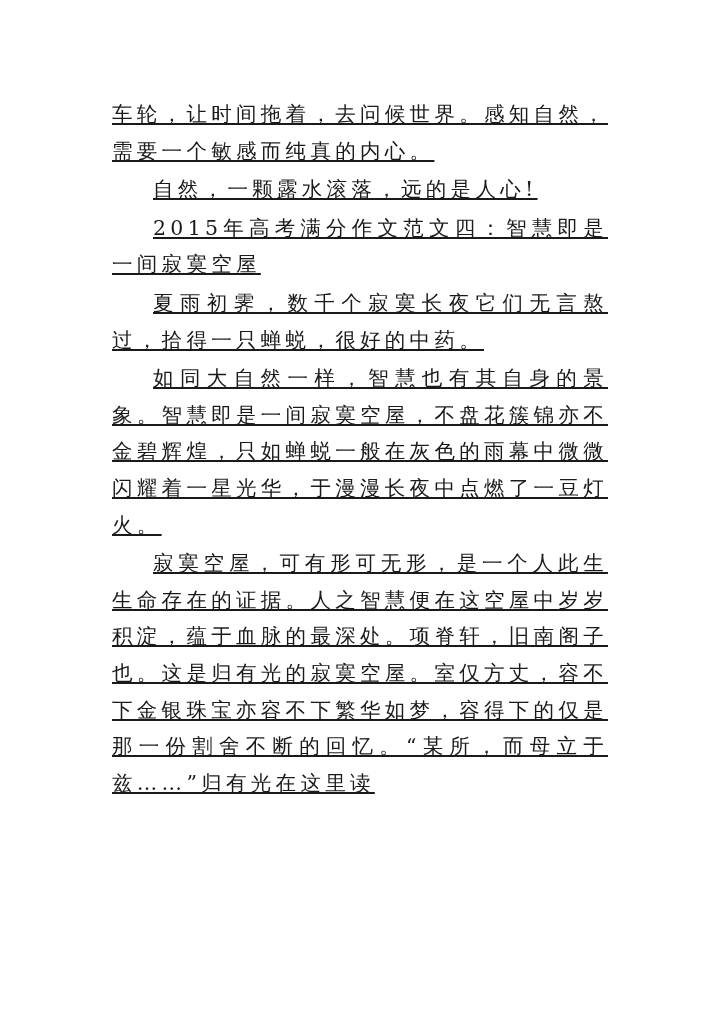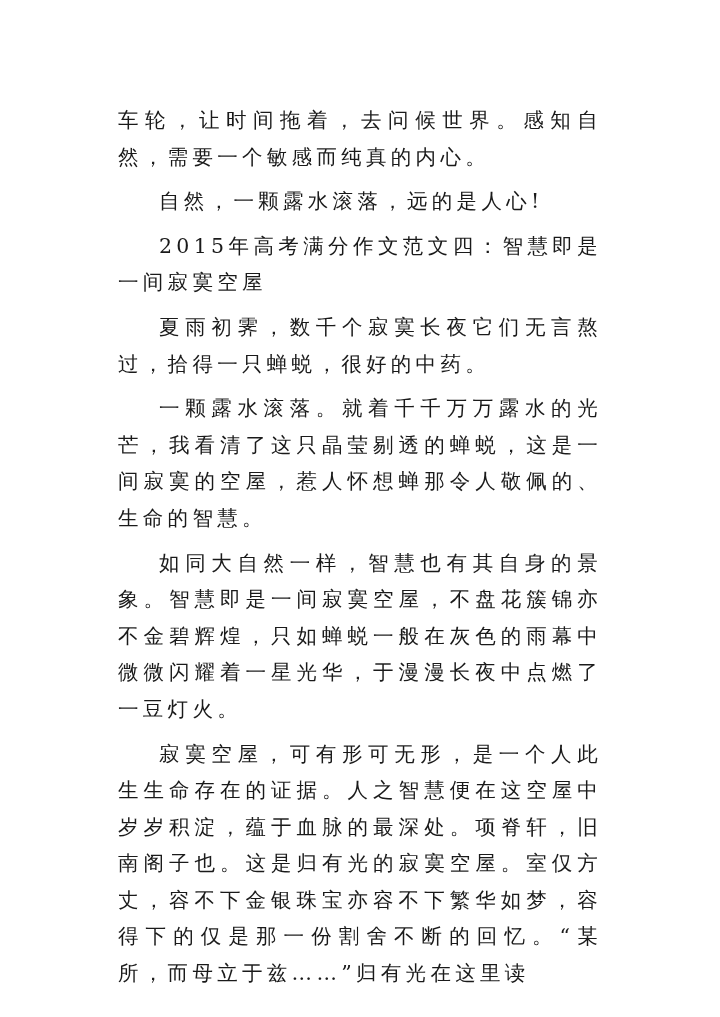--- a/index.html
+++ b/index.html
@@ -18,34 +18,34 @@
       left: 110px;
       top: 94px;
       width: 500px;
       color: #1a1a1a;
       font-family: "DejaVu Serif", "Liberation Serif", serif;
       font-size: 20.5px;
       line-height: 36.6px;
       letter-spacing: 4.3px;
     }
     .para {
-      margin: 8px;
+      margin: 2px;
       padding: 0;
       text-indent: 2em;
       text-align: justify;
       word-break: break-all;
+      text-decoration: underline;
     }
     .para.cont {
       text-indent: 0;
     }
   </style>
 </head>
 <body>
 
 <div class="page">
   <p class="para cont">车轮，让时间拖着，去问候世界。感知自然，需要一个敏感而纯真的内心。</p>
   <p class="para">自然，一颗露水滚落，远的是人心!</p>
   <p class="para">2015年高考满分作文范文四：智慧即是一间寂寞空屋</p>
   <p class="para">夏雨初霁，数千个寂寞长夜它们无言熬过，拾得一只蝉蜕，很好的中药。</p>
-  <p class="para">一颗露水滚落。就着千千万万露水的光芒，我看清了这只晶莹剔透的蝉蜕，这是一间寂寞的空屋，惹人怀想蝉那令人敬佩的、生命的智慧。</p>
   <p class="para">如同大自然一样，智慧也有其自身的景象。智慧即是一间寂寞空屋，不盘花簇锦亦不金碧辉煌，只如蝉蜕一般在灰色的雨幕中微微闪耀着一星光华，于漫漫长夜中点燃了一豆灯火。</p>
   <p class="para">寂寞空屋，可有形可无形，是一个人此生生命存在的证据。人之智慧便在这空屋中岁岁积淀，蕴于血脉的最深处。项脊轩，旧南阁子也。这是归有光的寂寞空屋。室仅方丈，容不下金银珠宝亦容不下繁华如梦，容得下的仅是那一份割舍不断的回忆。“某所，而母立于兹……”归有光在这里读</p>
 </div>
 
 </body></html>

